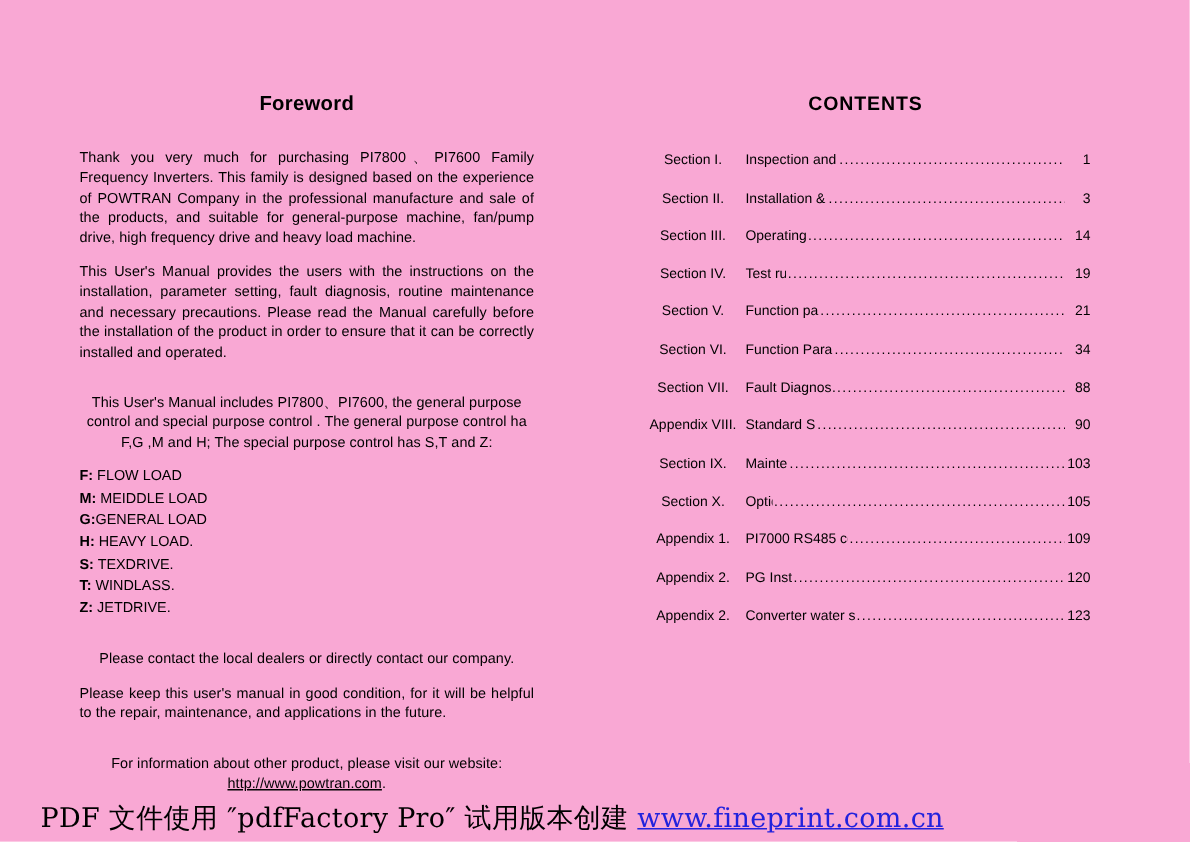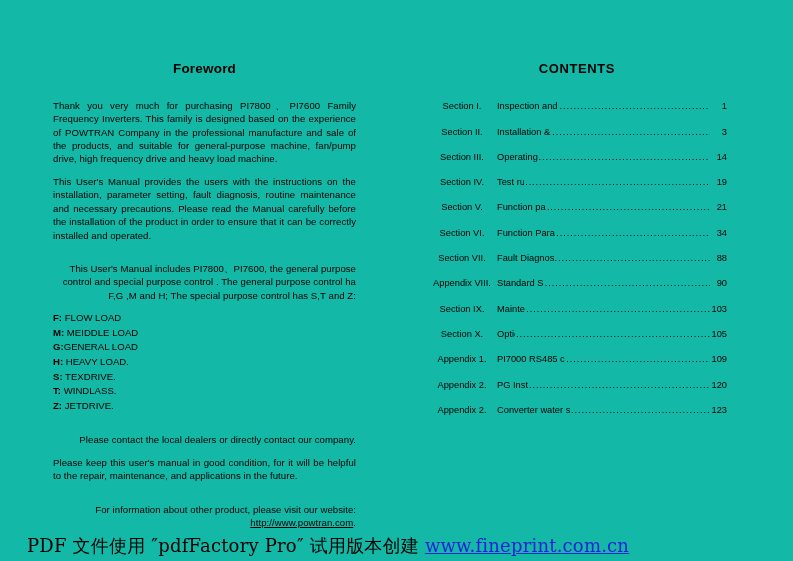--- a/index.html
+++ b/index.html
@@ -12,21 +12,21 @@
     height: 561px;
     position: relative;
     font-family: "Liberation Sans", sans-serif;
     color: #000000;
     overflow: hidden;
   }
 
   .page {
     position: absolute;
     inset: 0;
-    background: #14b8a6;
+    background: #f9a8d4;
   }
 
   
   .left-col {
     position: absolute;
     left: 53px;
     top: 62px;
     width: 303px;
   }
   .heading {
@@ -39,21 +39,21 @@
   }
   .para {
     font-size: 9.6px;
     line-height: 13.4px;
     text-align: justify;
     text-justify: inter-word;
     margin: 0 0 9px 0;
     letter-spacing: 0.05px;
   }
   .para.nojust {
-    text-align: right;
+    text-align: center;
     margin-top: 20px;
   }
   .loadlist {
     margin: 0 0 9px 0;
   }
   .loadline {
     font-size: 9.6px;
     line-height: 14.6px;
     white-space: nowrap;
   }

